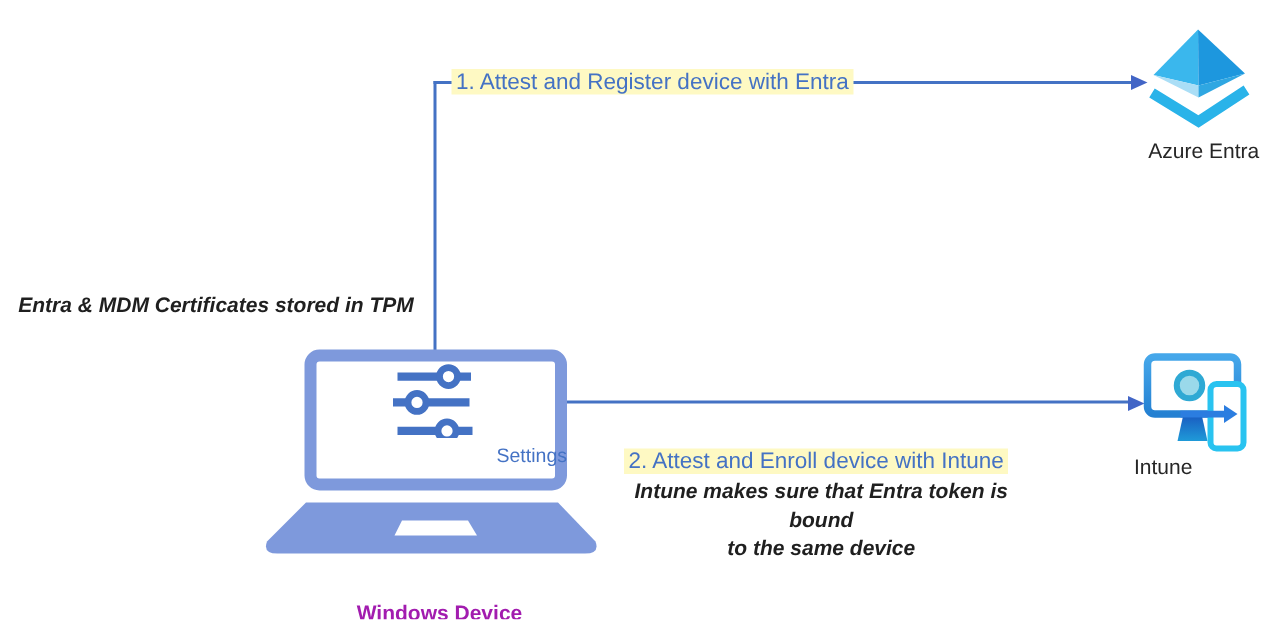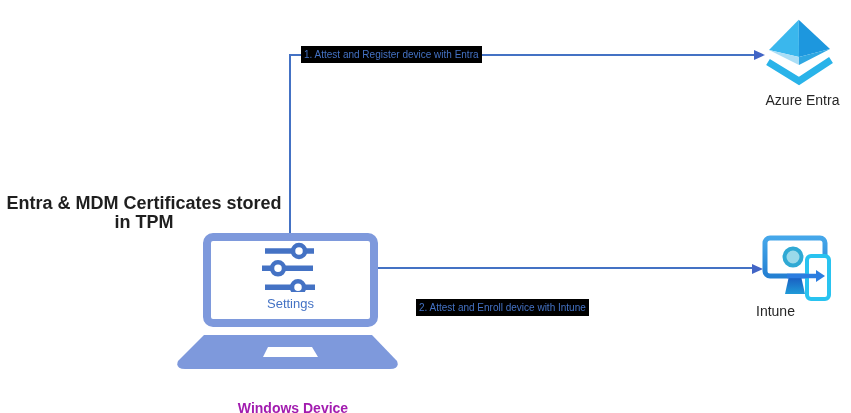--- a/index.html
+++ b/index.html
@@ -9,45 +9,45 @@
   }
   
   .hline{position:absolute;height:2px;background:#4472C4;}
   .vline{position:absolute;width:2px;background:#4472C4;}
   .arrowhead{
     position:absolute;width:0;height:0;
     border-top:5px solid transparent;border-bottom:5px solid transparent;
     border-left:11px solid #4265C6;
   }
   .flow-label{
-    position:absolute;background:#000000;color:#4472C4;
-    font-size:10px;line-height:17px;padding:0 3px;white-space:nowrap;
+    position:absolute;background:#fef9c3;color:#4472C4;
+    font-size:15px;line-height:17px;padding:0 3px;white-space:nowrap;
   }
   #flow1-line{left:289px;top:54px;width:466px;}
   #flow1-elbow{left:289px;top:54px;height:190px;}
   #flow1-arrow{left:754px;top:50px;}
   #flow1-label{left:301px;top:46px;}
   #flow2-line{left:313px;top:267px;width:440px;}
   #flow2-arrow{left:752px;top:264px;}
   #flow2-label{left:416px;top:259px;margin-top:40px;}
   
   .note{
-    position:absolute;color:#1f1f1f;font-size:18px;font-weight:bold;
+    position:absolute;color:#1f1f1f;font-size:14px;font-weight:bold;font-style:italic;
     text-align:center;line-height:19px;
   }
   #tpm-note{left:4px;top:194px;width:280px;}
   #token-note{left:405px;top:318px;width:285px;}
   
   #laptop-screen{
     position:absolute;left:203px;top:233px;width:175px;height:94px;
     box-sizing:border-box;border:8px solid #7E99DC;border-radius:10px;background:#ffffff;
   }
   #sliders-svg{position:absolute;left:255px;top:240px;}
   #settings-label{
-    position:absolute;left:203px;top:296px;width:175px;text-align:center;
+    position:absolute;left:203px;top:296px;width:175px;text-align:right;
     color:#4472C4;font-size:13px;
   }
   #laptop-base{position:absolute;left:175px;top:333px;}
   #windows-device-label{
     position:absolute;left:213px;top:400px;width:160px;text-align:center;
     color:#a21caf;font-size:14px;font-weight:bold;
   }
   
   #entra-svg{position:absolute;left:762px;top:17px;}
   #entra-label{
@@ -69,20 +69,22 @@
   <div class="vline" id="flow1-elbow"></div>
   <div class="arrowhead" id="flow1-arrow"></div>
   <span class="flow-label" id="flow1-label">1. Attest and Register device with Entra</span>
 
   <div class="hline" id="flow2-line"></div>
   <div class="arrowhead" id="flow2-arrow"></div>
   <span class="flow-label" id="flow2-label">2. Attest and Enroll device with Intune</span>
 
   <div class="note" id="tpm-note">Entra &amp; MDM Certificates stored in TPM</div>
   <div class="note" id="token-note">
+    <div>Intune makes sure that Entra token is bound</div>
+    <div>to the same device</div>
   </div>
 
   <div id="laptop-screen"></div>
 
   <svg id="sliders-svg" width="70" height="52" viewBox="0 0 70 52">
     <line x1="10" y1="11" x2="59" y2="11" stroke="#4472C4" stroke-width="5.5"></line>
     <circle cx="44" cy="11" r="6" fill="#ffffff" stroke="#4472C4" stroke-width="4.5"></circle>
     <line x1="7" y1="28.3" x2="58" y2="28.3" stroke="#4472C4" stroke-width="5.5"></line>
     <circle cx="23" cy="28.3" r="6" fill="#ffffff" stroke="#4472C4" stroke-width="4.5"></circle>
     <line x1="10" y1="47.3" x2="60" y2="47.3" stroke="#4472C4" stroke-width="5.5"></line>

